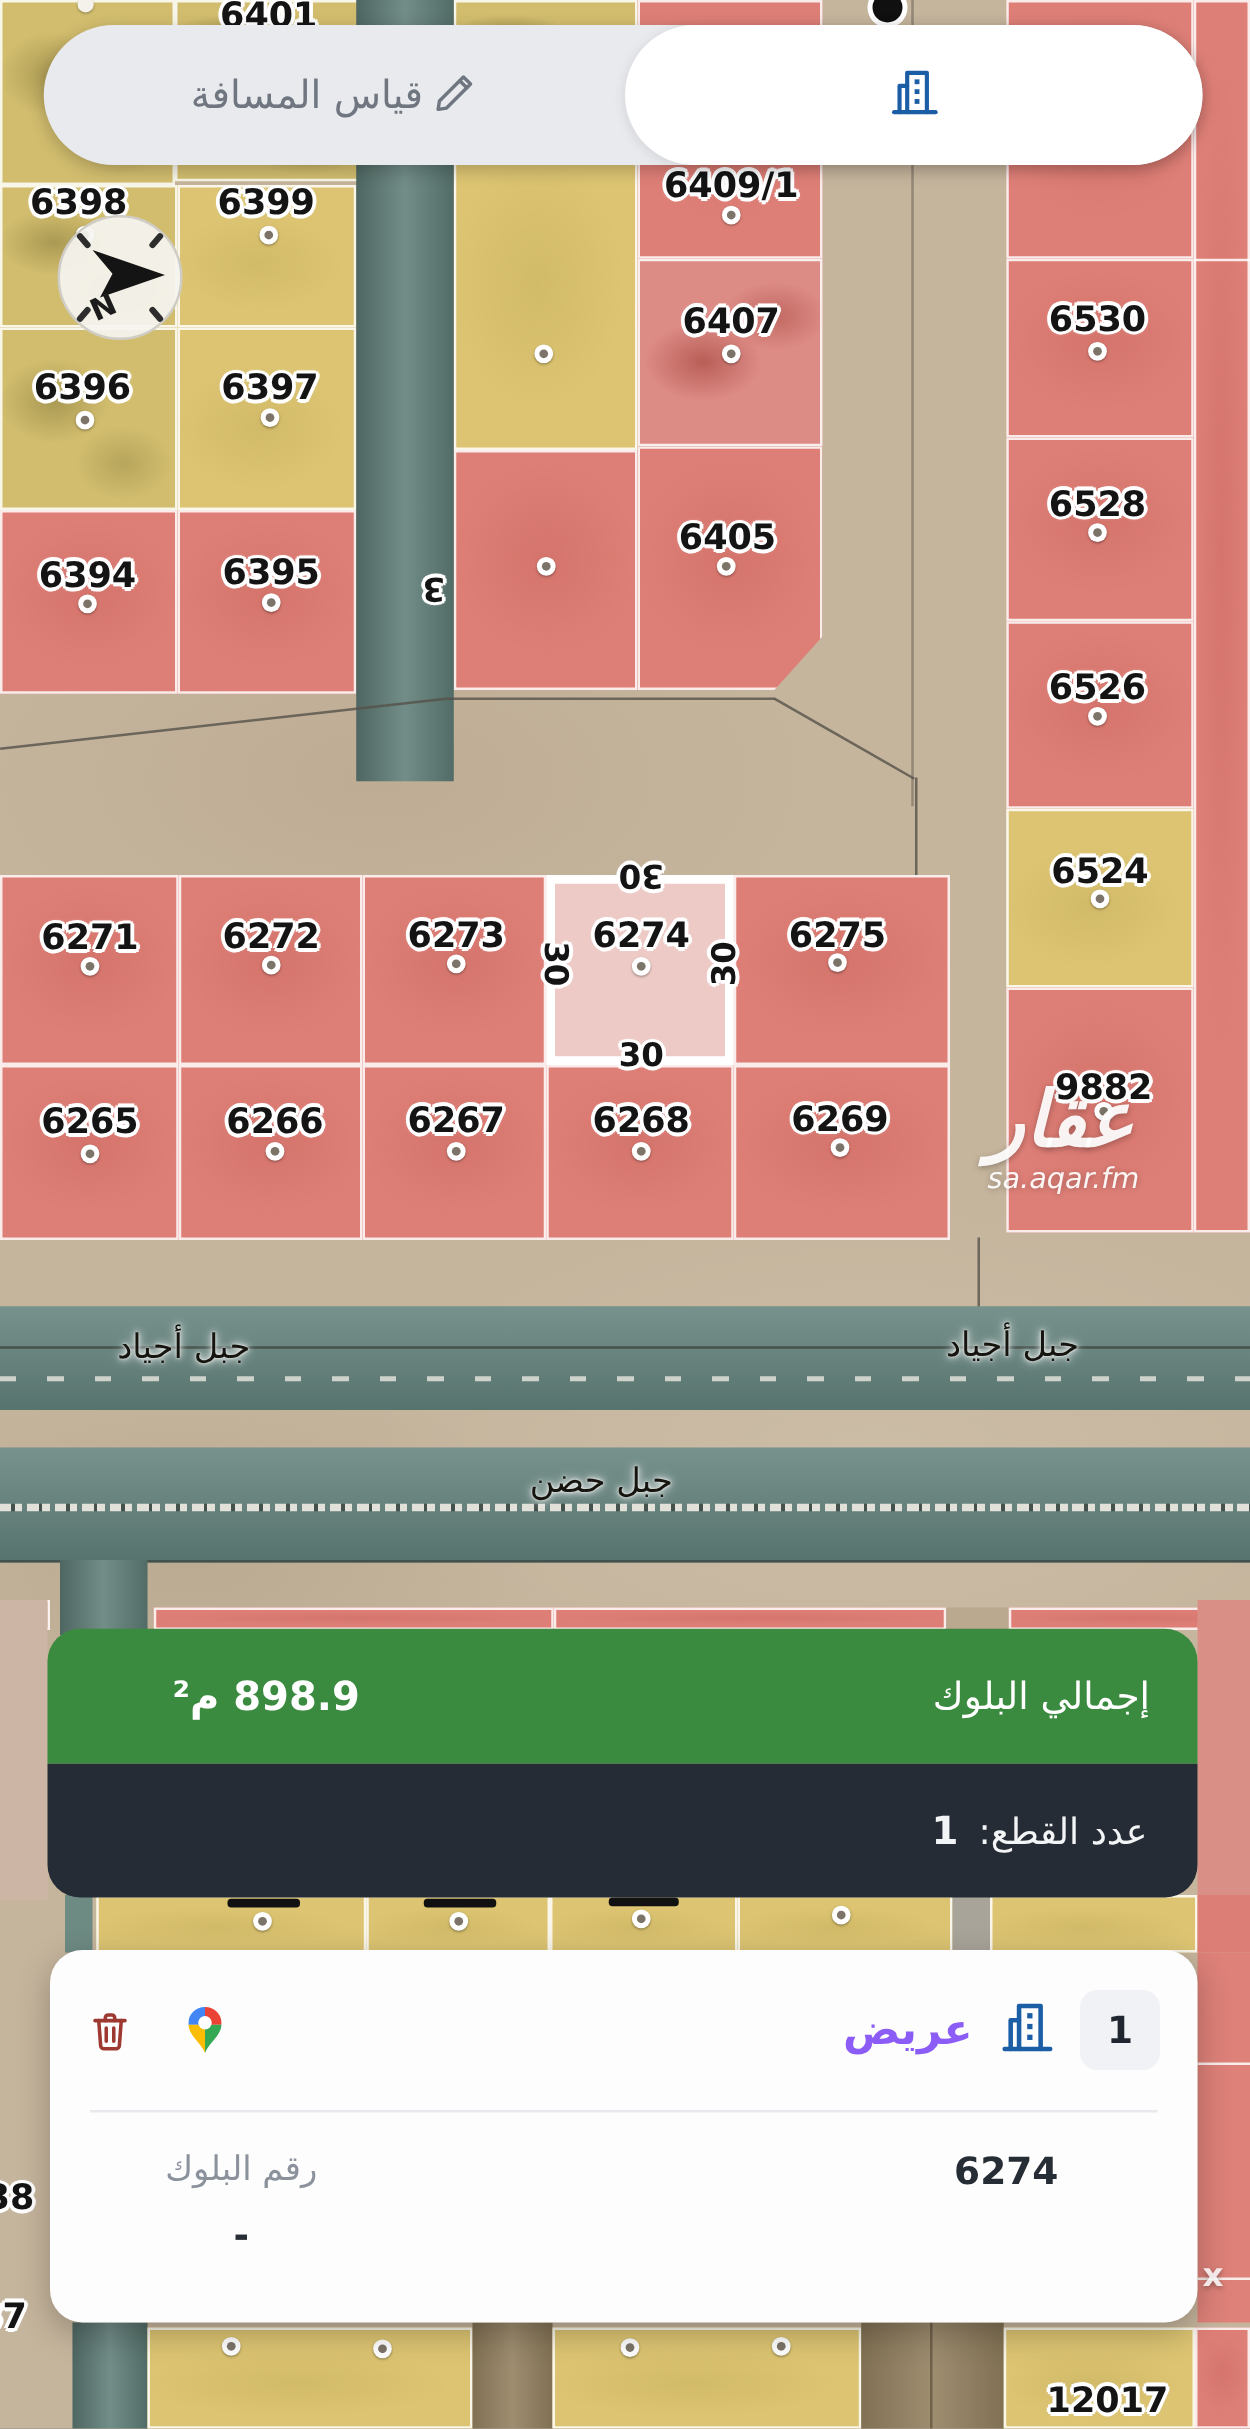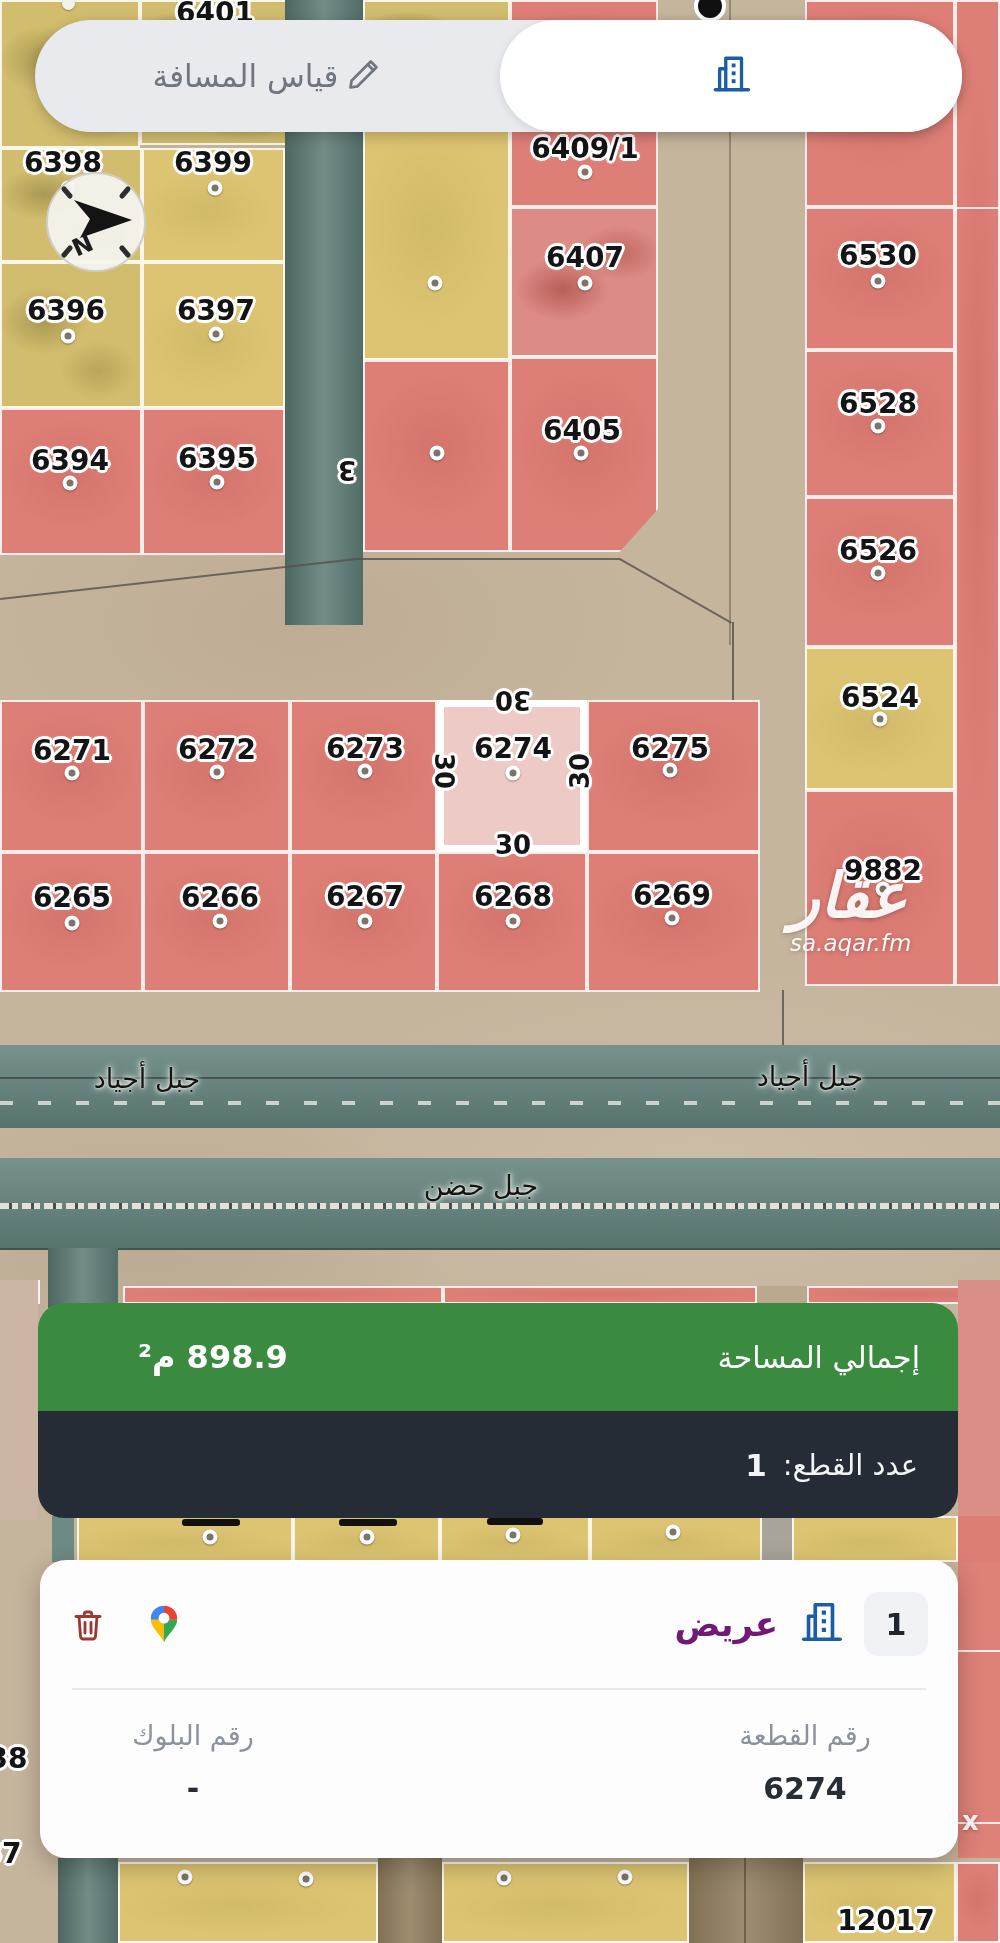--- a/index.html
+++ b/index.html
@@ -56,21 +56,21 @@
   .darkbar{position:absolute;left:38px;top:1411px;width:920px;height:107px;background:#262c35;
     border-radius:0 0 26px 26px;z-index:45;display:flex;align-items:center;justify-content:flex-start;
     padding:0 40px;box-sizing:border-box;direction:rtl;color:#f3f4f6;}
   .darkbar .dlabel{font-size:29px;}
   .darkbar .dvalue{font-size:31px;font-weight:700;margin-right:16px;}
   .card{position:absolute;left:40px;top:1560px;width:918px;height:298px;background:#fdfdfe;border-radius:26px;
     z-index:46;box-shadow:0 8px 26px rgba(0,0,0,.25);direction:rtl;box-sizing:border-box;}
   .cardrow1{display:flex;align-items:center;height:128px;padding:0 30px;gap:20px;}
   .badge{width:64px;height:64px;border-radius:14px;background:#f0f2f5;display:flex;align-items:center;justify-content:center;
     font-size:30px;font-weight:700;color:#1f2630;}
-  .cardname{font-size:34px;font-weight:700;color:#701a75;}
+  .cardname{font-size:34px;font-weight:700;color:#8b5cf6;}
   .spacer{flex:1;}
   .divider{height:2px;background:#e7e9ec;margin:0 32px;}
   .cardrow2{display:flex;padding-top:30px;}
   .fcol{flex:1;text-align:center;}
   .fhead{font-size:27px;color:#8b929c;margin-bottom:20px;}
   .fval{font-size:30px;font-weight:600;color:#272d35;}
   .iconbtn{display:flex;align-items:center;justify-content:center;cursor:pointer;}
   .wm{position:absolute;left:790px;top:868px;width:200px;text-align:left;z-index:12;color:rgba(255,255,255,.93);
     text-shadow:0 1px 5px rgba(0,0,0,.28);font-style:italic;}
   .wm .wlogo{font-size:62px;font-weight:700;line-height:.9;}
@@ -291,21 +291,21 @@
         <line x1="88" y1="21" x2="82" y2="28"></line>
         <line x1="24" y1="87" x2="30" y2="80"></line>
         <line x1="88" y1="87" x2="82" y2="80"></line>
       </g>
       <polygon points="34,32 92,52 40,70 50,51" fill="#141414"></polygon>
       <text x="34" y="88" font-size="24" font-weight="bold" fill="#1c1c1c" transform="rotate(-24 38 82)">N</text>
     </svg>
   </div>
 
   <div class="greenbar">
-    <span class="glabel">إجمالي المساحة</span>
+    <span class="glabel">إجمالي البلوك</span>
     <span class="gvalue">898.9 م²</span>
   </div>
 
   <div class="darkbar">
     <span class="dlabel">عدد القطع:</span>
     <span class="dvalue">1</span>
   </div>
 
   <div class="card">
     <div class="cardrow1">
@@ -343,21 +343,20 @@
           <path d="M4 7h16"></path>
           <path d="M9.5 7V5.5a1.5 1.5 0 0 1 1.5-1.5h2a1.5 1.5 0 0 1 1.5 1.5V7"></path>
           <path d="M6 7l1 13.2A1.8 1.8 0 0 0 8.8 22h6.4a1.8 1.8 0 0 0 1.8-1.8L18 7"></path>
           <path d="M10 11v7M14 11v7"></path>
         </svg>
       </div>
     </div>
     <div class="divider"></div>
     <div class="cardrow2">
       <div class="fcol">
-        <div class="fhead">رقم القطعة</div>
         <div class="fval">6274</div>
       </div>
       <div class="fcol">
       </div>
       <div class="fcol">
         <div class="fhead">رقم البلوك</div>
         <div class="fval">-</div>
       </div>
     </div>
   </div>

